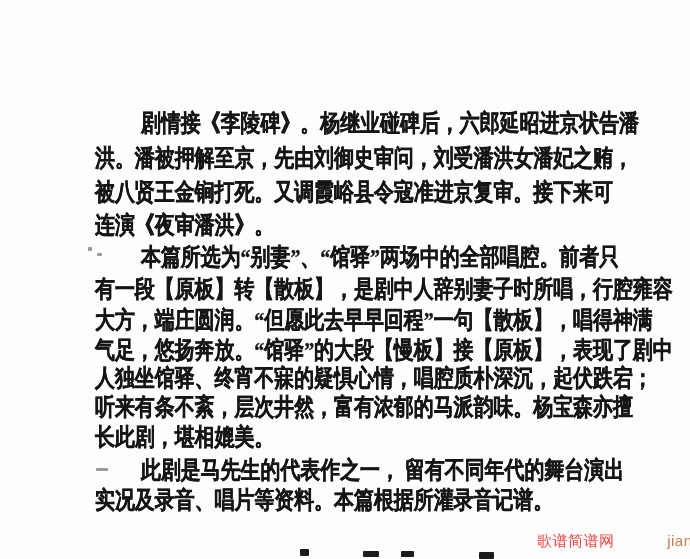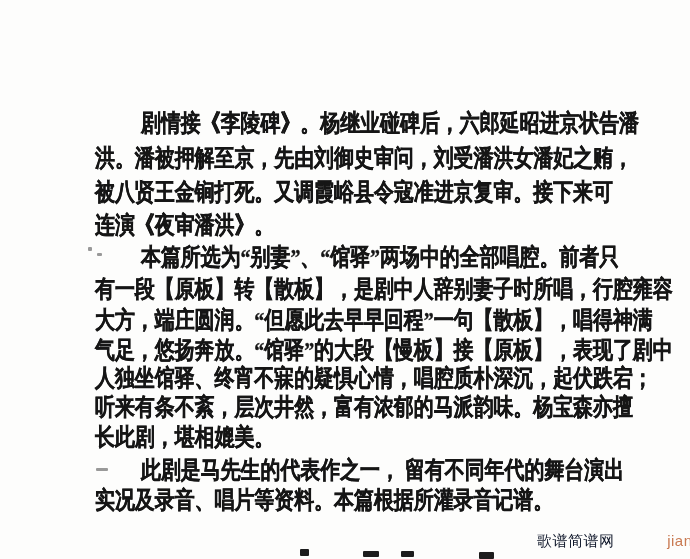--- a/index.html
+++ b/index.html
@@ -35,21 +35,21 @@
   .watermark {
     position: absolute;
     left: 537px;
     top: 532px;
     font-family: "Liberation Sans", "DejaVu Sans", sans-serif;
     font-size: 15px;
     font-weight: 400;
     white-space: nowrap;
     letter-spacing: 0.5px;
   }
-  .wm-site { color: #0f172a; }
+  .wm-site { color: #ef4444; }
   .wm-url  { color: #c97a52; margin-left: 48px; }
   .speck {
     position: absolute;
     background: #1c1c1c;
     border-radius: 1px;
   }
   .faint {
     background: #999;
   }
 </style>

